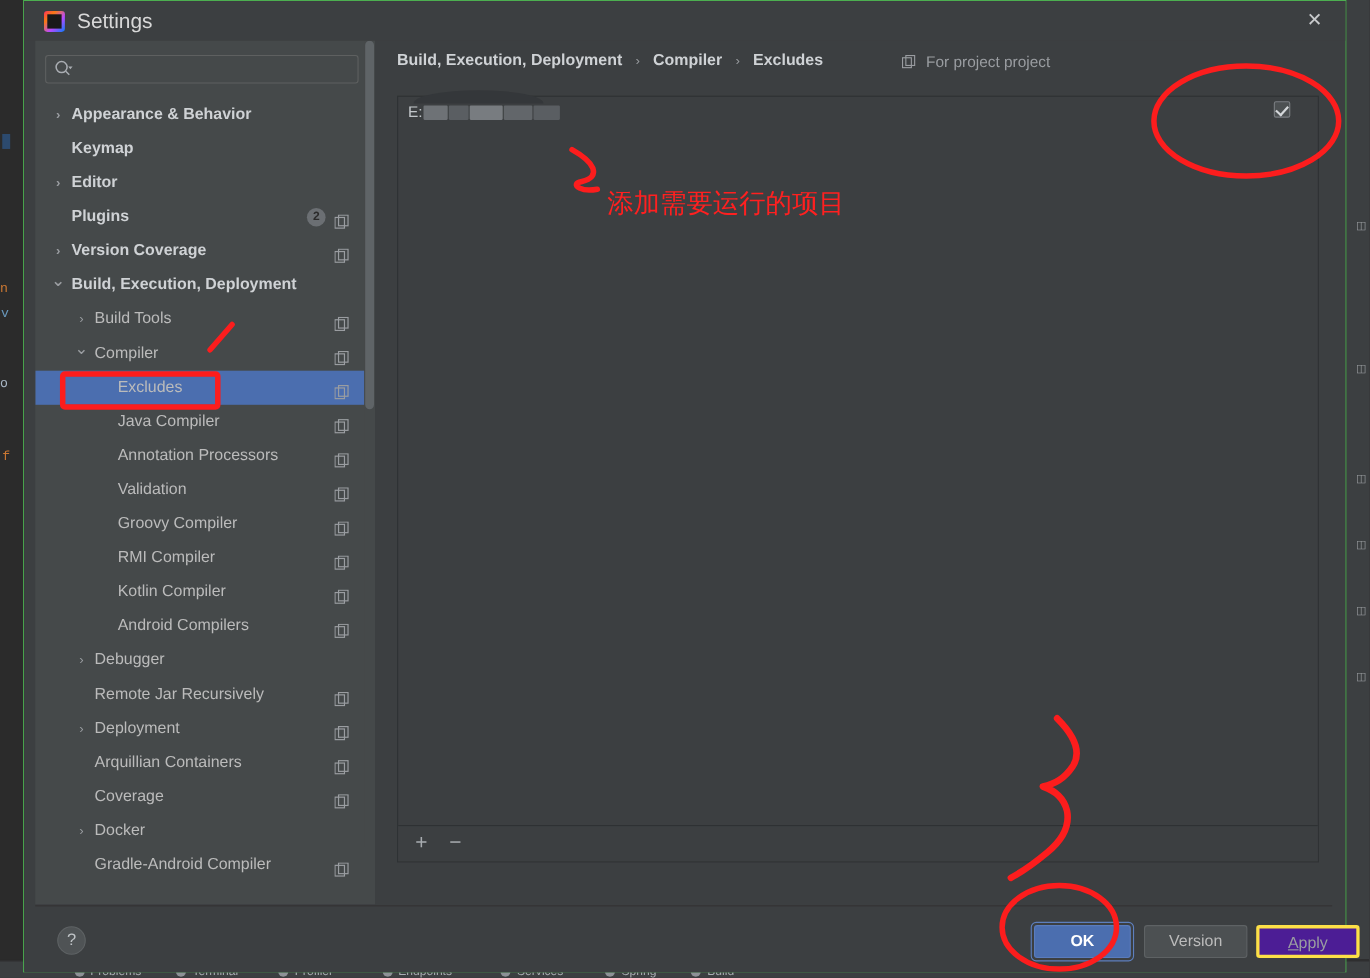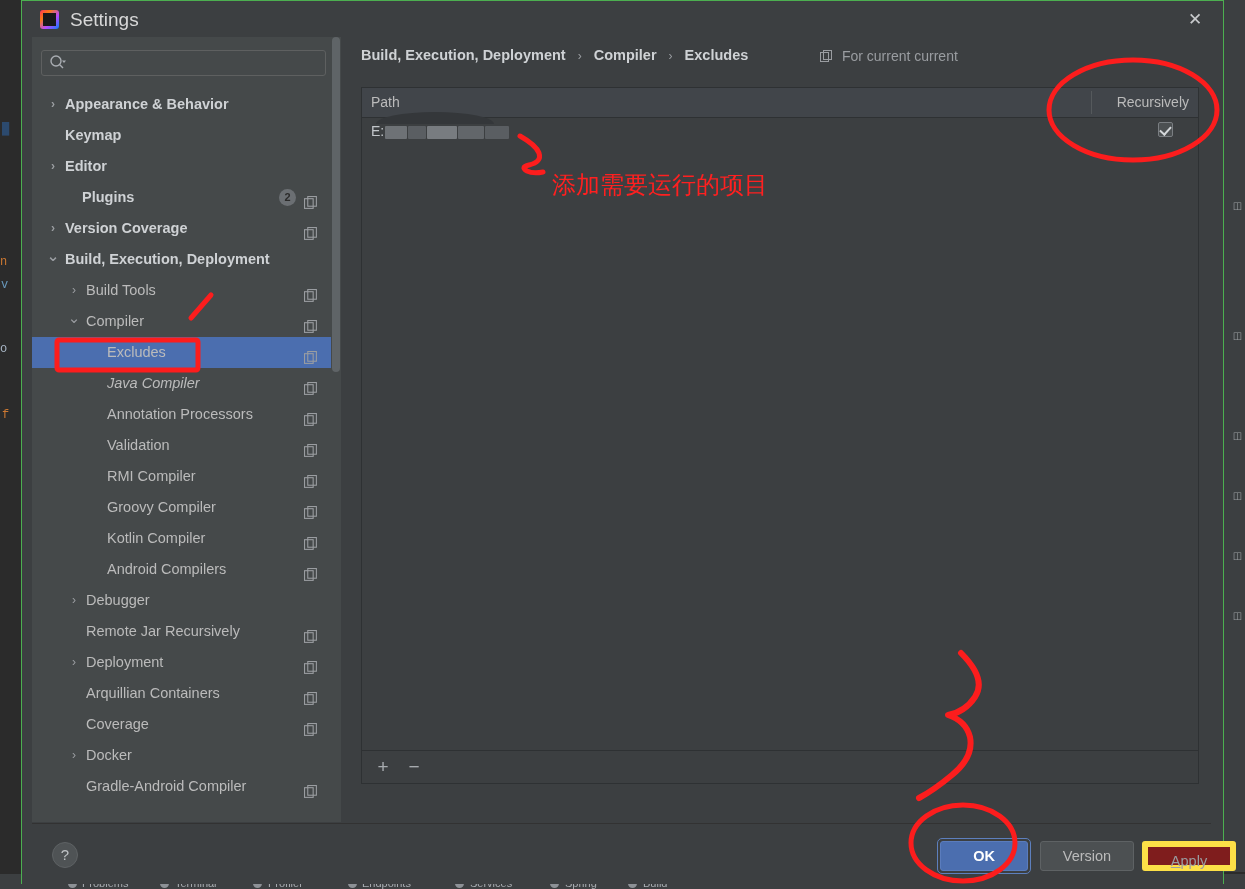--- a/index.html
+++ b/index.html
@@ -129,21 +129,21 @@
   }
   .btn{
     position:absolute;top:17px;height:30px;border-radius:3px;box-sizing:border-box;
     font-size:14.5px;line-height:28px;text-align:center;cursor:pointer;
   }
   .btn.ok{left:908px;width:88px;background:#4b6eaf;border:1px solid #5a7cbd;color:#ffffff;font-weight:bold;}
   .btn.ok:before{
     content:"";position:absolute;left:-4px;top:-4px;right:-4px;bottom:-4px;border:1px solid #5d7fbd;border-radius:5px;
   }
   .btn.cancel{left:1008px;width:94px;background:#4c5052;border:1px solid #5e6264;color:#bbbbbb;}
-  .btn.apply{left:1110px;width:94px;background:#7f1d1d;border:6px solid #fde047;color:#9a9da1;}
+  .btn.apply{left:1110px;width:94px;background:#4c1d95;border:3px solid #fde047;color:#9a9da1;}
   .btn.apply u{text-decoration:underline;}
 
   
   .annot{position:absolute;pointer-events:none;}
   .cn-note{
     position:absolute;left:552px;top:136px;color:#ff2020;font-size:24px;white-space:nowrap;
     font-family:"DejaVu Sans",sans-serif;
     margin-top:33px;
   }
 </style>
@@ -219,21 +219,21 @@
             <span class="tlabel" style="left: 33px;">Appearance &amp; Behavior</span>
           </div>
           <div class="tnode bold">
             <span class="tlabel" style="left: 33px;">Keymap</span>
           </div>
           <div class="tnode bold">
             <span class="arrow" style="left: 14px;">›</span>
             <span class="tlabel" style="left: 33px;">Editor</span>
           </div>
           <div class="tnode bold">
-            <span class="tlabel" style="left: 33px; margin-left: 17px;">Plugins</span>
+            <span class="tlabel" style="left: 33px;">Plugins</span>
             <span class="badge">2</span>
             <span class="copy-ic"><svg width="14" height="14" viewBox="0 0 13 13">
                 <rect x="0.5" y="2.5" width="8" height="9" fill="none" stroke="#9a9da1"></rect>
                 <rect x="3.5" y="0.5" width="8" height="9" fill="none" stroke="#9a9da1"></rect>
               </svg></span>
           </div>
           <div class="tnode bold">
             <span class="arrow" style="left: 14px;">›</span>
             <span class="tlabel" style="left: 33px;">Version Coverage</span>
             <span class="copy-ic"><svg width="14" height="14" viewBox="0 0 13 13">
@@ -262,49 +262,49 @@
               </svg></span>
           </div>
           <div class="tnode sel">
             <span class="tlabel" style="left: 75px;">Excludes</span>
             <span class="copy-ic"><svg width="14" height="14" viewBox="0 0 13 13">
                 <rect x="0.5" y="2.5" width="8" height="9" fill="none" stroke="#9a9da1"></rect>
                 <rect x="3.5" y="0.5" width="8" height="9" fill="none" stroke="#9a9da1"></rect>
               </svg></span>
           </div>
           <div class="tnode">
-            <span class="tlabel" style="left: 75px; font-style: italic;">Java Compiler</span>
+            <span class="tlabel" style="left: 75px;">Java Compiler</span>
             <span class="copy-ic"><svg width="14" height="14" viewBox="0 0 13 13">
                 <rect x="0.5" y="2.5" width="8" height="9" fill="none" stroke="#9a9da1"></rect>
                 <rect x="3.5" y="0.5" width="8" height="9" fill="none" stroke="#9a9da1"></rect>
               </svg></span>
           </div>
           <div class="tnode">
             <span class="tlabel" style="left: 75px;">Annotation Processors</span>
             <span class="copy-ic"><svg width="14" height="14" viewBox="0 0 13 13">
                 <rect x="0.5" y="2.5" width="8" height="9" fill="none" stroke="#9a9da1"></rect>
                 <rect x="3.5" y="0.5" width="8" height="9" fill="none" stroke="#9a9da1"></rect>
               </svg></span>
           </div>
           <div class="tnode">
             <span class="tlabel" style="left: 75px;">Validation</span>
             <span class="copy-ic"><svg width="14" height="14" viewBox="0 0 13 13">
                 <rect x="0.5" y="2.5" width="8" height="9" fill="none" stroke="#9a9da1"></rect>
                 <rect x="3.5" y="0.5" width="8" height="9" fill="none" stroke="#9a9da1"></rect>
               </svg></span>
           </div>
           <div class="tnode">
+            <span class="tlabel" style="left: 75px;">Groovy Compiler</span>
+            <span class="copy-ic"><svg width="14" height="14" viewBox="0 0 13 13">
+                <rect x="0.5" y="2.5" width="8" height="9" fill="none" stroke="#9a9da1"></rect>
+                <rect x="3.5" y="0.5" width="8" height="9" fill="none" stroke="#9a9da1"></rect>
+              </svg></span>
+          </div>
+          <div class="tnode">
             <span class="tlabel" style="left: 75px;">RMI Compiler</span>
-            <span class="copy-ic"><svg width="14" height="14" viewBox="0 0 13 13">
-                <rect x="0.5" y="2.5" width="8" height="9" fill="none" stroke="#9a9da1"></rect>
-                <rect x="3.5" y="0.5" width="8" height="9" fill="none" stroke="#9a9da1"></rect>
-              </svg></span>
-          </div>
-          <div class="tnode">
-            <span class="tlabel" style="left: 75px;">Groovy Compiler</span>
             <span class="copy-ic"><svg width="14" height="14" viewBox="0 0 13 13">
                 <rect x="0.5" y="2.5" width="8" height="9" fill="none" stroke="#9a9da1"></rect>
                 <rect x="3.5" y="0.5" width="8" height="9" fill="none" stroke="#9a9da1"></rect>
               </svg></span>
           </div>
           <div class="tnode">
             <span class="tlabel" style="left: 75px;">Kotlin Compiler</span>
             <span class="copy-ic"><svg width="14" height="14" viewBox="0 0 13 13">
                 <rect x="0.5" y="2.5" width="8" height="9" fill="none" stroke="#9a9da1"></rect>
                 <rect x="3.5" y="0.5" width="8" height="9" fill="none" stroke="#9a9da1"></rect>
@@ -376,29 +376,24 @@
         <span class="sep">›</span>
         <span>Excludes</span>
       </div>
 
       <div class="scope-note">
         <span class="copy-ic">
           <svg width="13" height="13" viewBox="0 0 13 13">
             <rect x="0.5" y="2.5" width="8" height="9" fill="none" stroke="#9a9da1"></rect>
             <rect x="3.5" y="0.5" width="8" height="9" fill="none" stroke="#9a9da1"></rect>
           </svg>
-        </span><span>For current current</span>
+        </span><span>For project project</span>
       </div>
 
       <div class="table-wrap">
-        <div class="thead">
-          <div class="th path">Path</div>
-          <div class="th-divider" style="right:106px;"></div>
-          <div class="th recursively">Recursively</div>
-        </div>
 
         <div class="trow">
           <div class="smudge"></div>
           <div class="path-cell">
             <span>E:</span><span class="redacted" style="width:22px;"></span><span class="redacted r2" style="width:18px;"></span><span class="redacted r3" style="width:30px;"></span><span class="redacted r4" style="width:26px;"></span><span class="redacted r2" style="width:24px;"></span>
           </div>
           <div class="checkbox"></div>
         </div>
 
         <div class="tbl-toolbar">

